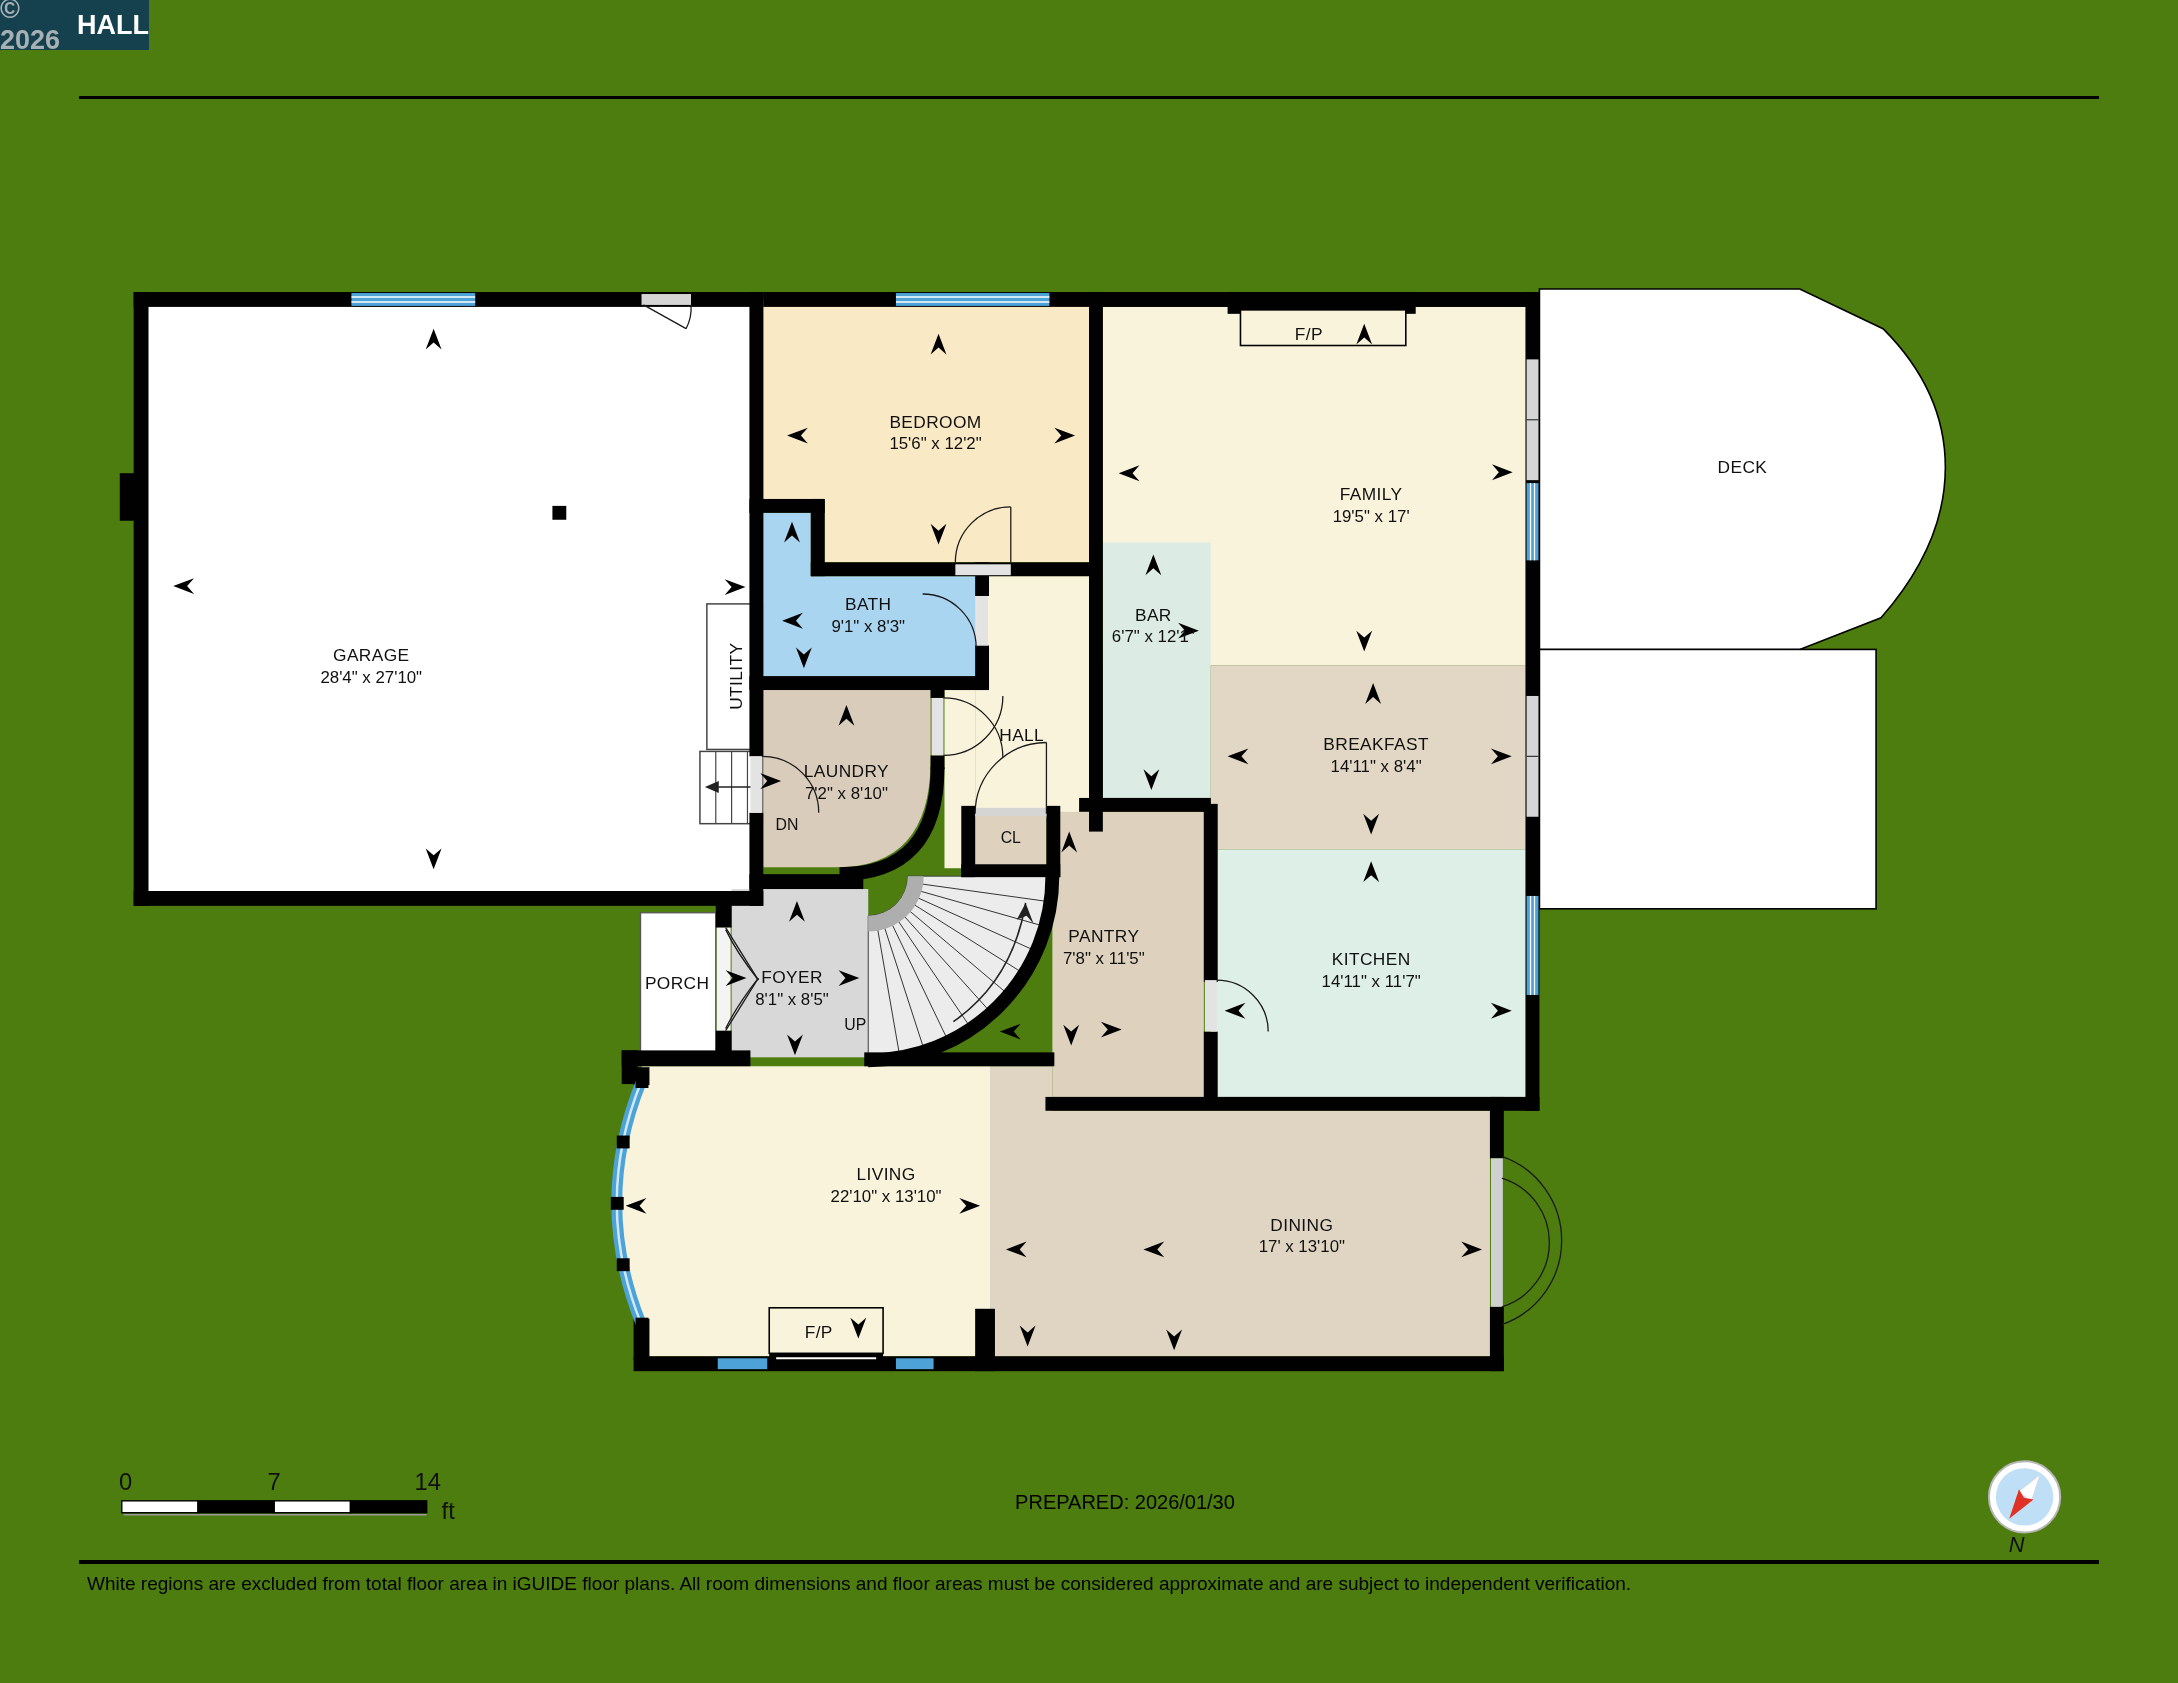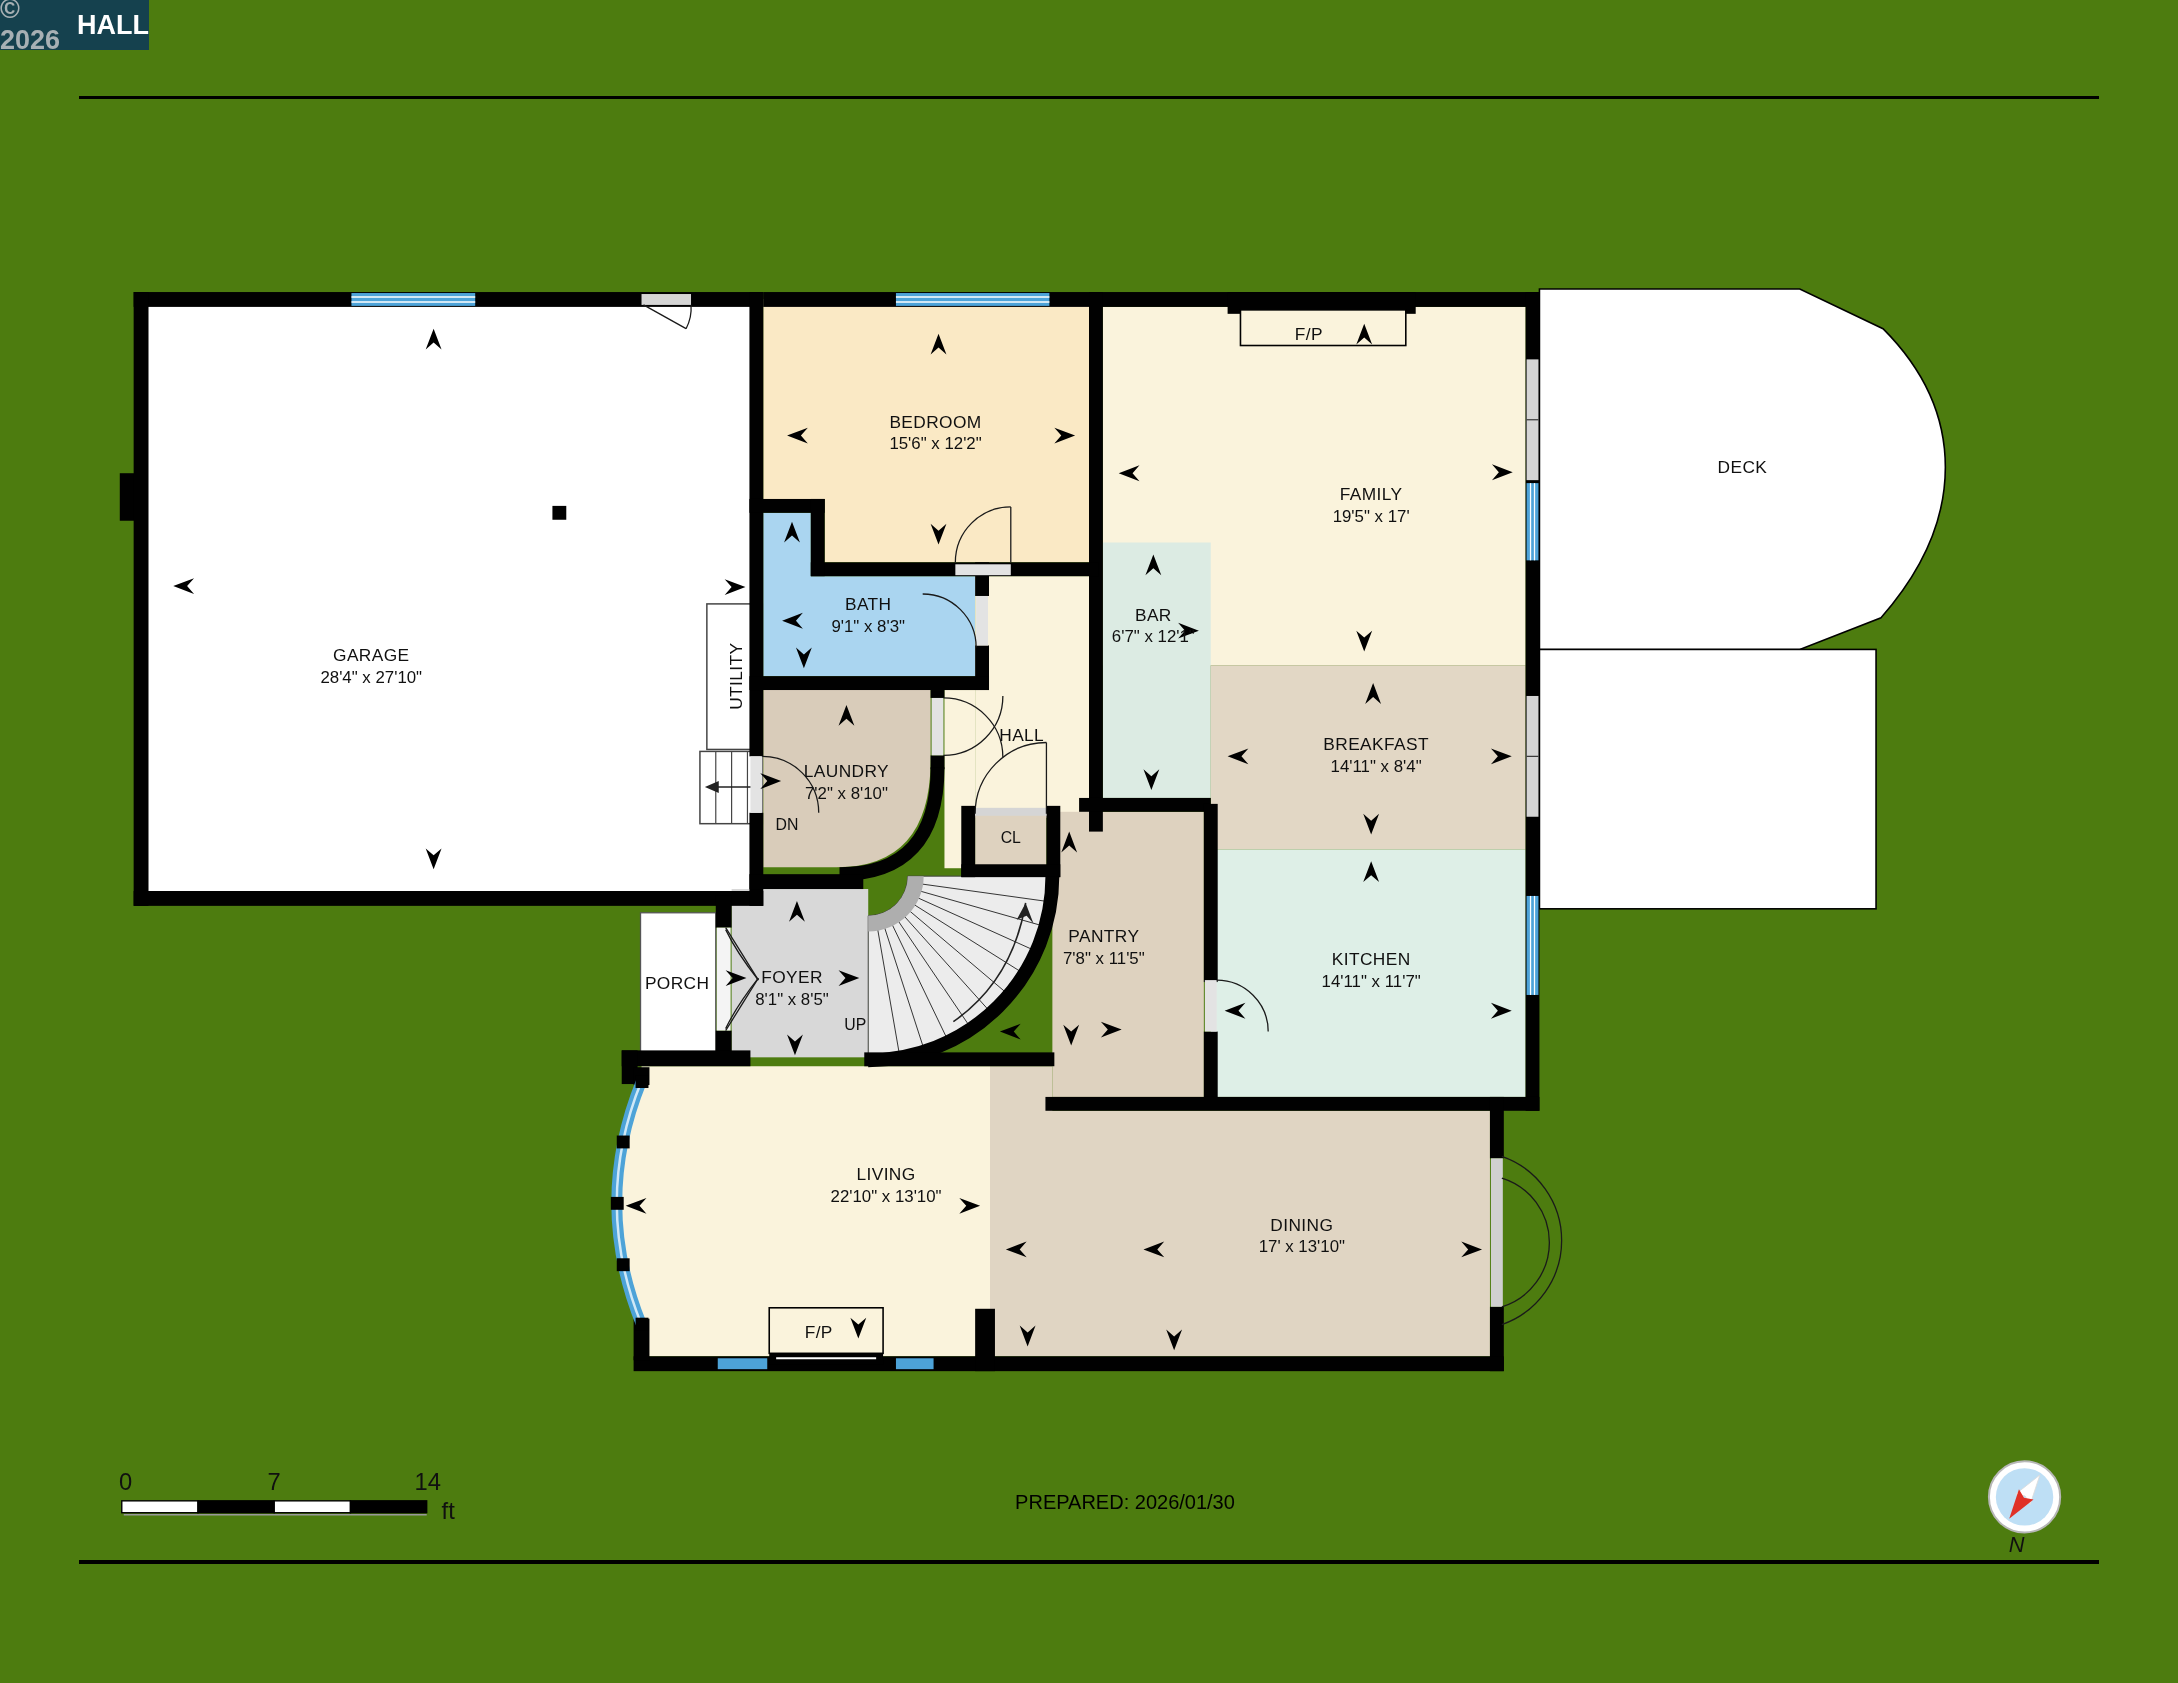--- a/index.html
+++ b/index.html
@@ -310,15 +310,16 @@
       <g transform="rotate(35)">
         <path d="M0,-27 L-9,3 L0,-1 L9,3 Z" fill="#ffffff" stroke="#dcdcdc" stroke-width="0.8"></path>
         <path d="M0,27 L-9,-3 L0,1 L9,-3 Z" fill="#e03127"></path>
       </g>
       <text x="-16" y="56" font-size="22" font-style="italic">N</text>
     </g>
   </svg>
 
   <div class="prepared">PREPARED: 2026/01/30</div>
   <div class="rule r2"></div>
+  <div class="disclaimer">White regions are excluded from total floor area in iGUIDE floor plans. All room dimensions and floor areas must be considered approximate and are subject to independent verification.</div>
 
 </div>
 
 
 </body></html>

